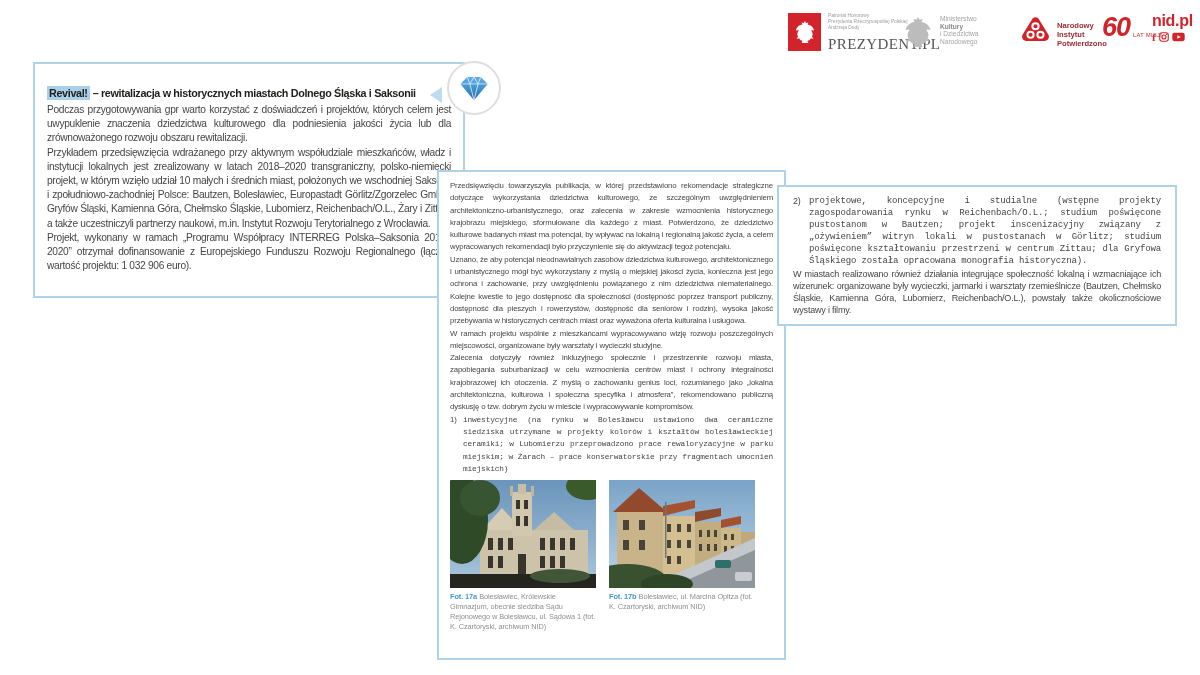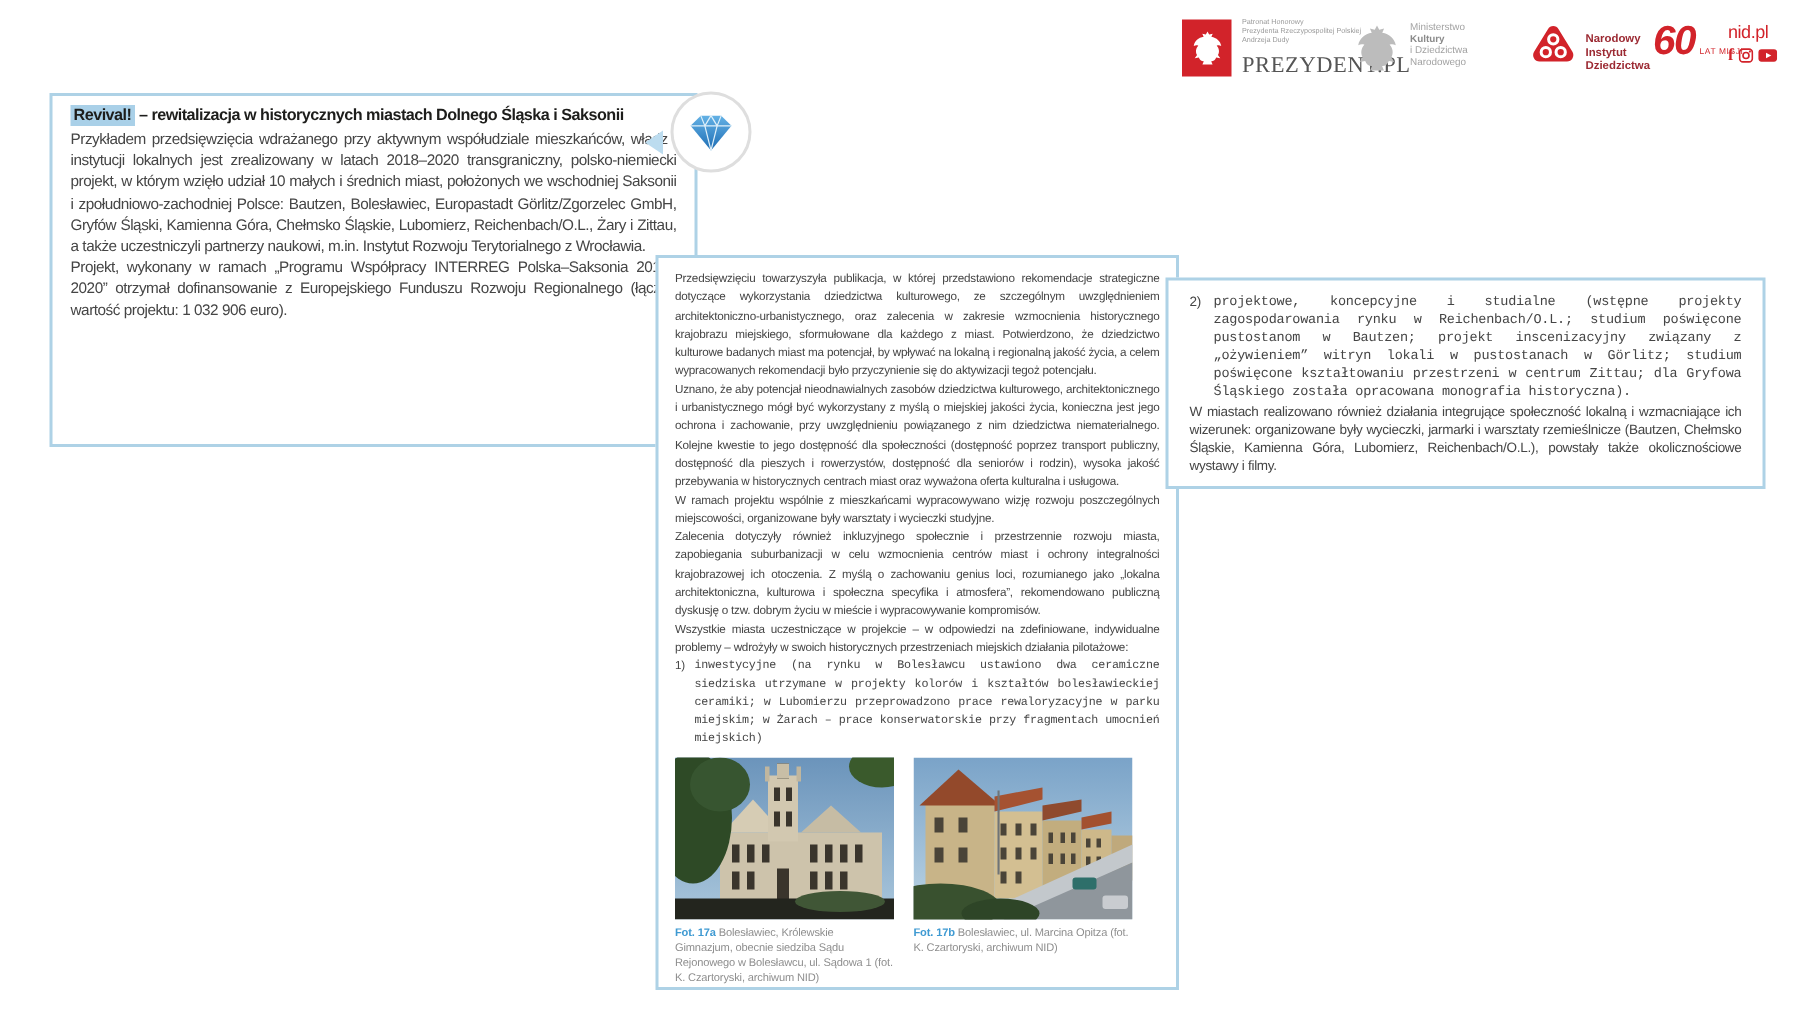--- a/index.html
+++ b/index.html
@@ -4,21 +4,21 @@
 <style>
   * { box-sizing: border-box; }
   html,body { margin:0; padding:0; }
   body {
     width:1200px; height:675px; position:relative; background:#ffffff;
     font-family:"Liberation Sans", sans-serif; color:#454545; overflow:hidden;
   }
 
   
   .panel { position:absolute; background:#fff; border:2px solid #aed2e6; }
-  #left-panel  { left:33px;  top:62px;  width:432px; height:236px; padding:7px 12px; overflow:hidden; }
+  #left-panel  { left:33px;  top:62px;  width:432px; height:236px; padding:23px 12px; overflow:hidden; }
   #middle-panel{ left:437px; top:170px; width:349px; height:490px; padding:8px 11px; overflow:hidden; }
   #right-panel { left:777px; top:185px; width:400px; height:141px; padding:8px 14px; overflow:hidden; }
 
   .left-title { font-size:10.8px; font-weight:bold; color:#1d1d1b; letter-spacing:-0.35px; white-space:nowrap; margin-bottom:4px; }
   .left-title .hl { background:#a9d0e8; padding:1px 2px; }
   .left-title .rest { margin-left:3px; }
   .left-body p { margin:0; font-size:10.2px; line-height:14.2px; letter-spacing:-0.3px; text-align:justify; }
 
   .mid-body p { margin:0; font-size:7.8px; line-height:12.3px; letter-spacing:-0.15px; text-align:justify; }
   .li { display:flex; font-size:7.8px; line-height:12.3px; letter-spacing:-0.15px; }
@@ -58,21 +58,21 @@
 
   #logo-nid { left:1020px; top:13px;align-items:flex-end; }
   .nid-text { margin-left:6px; margin-top:2px; }
   .nid-line { font-size:7.6px; line-height:9px; color:#9c2a33; font-weight:bold; }
 
   #logo-60 { left:1102px; top:14px; display:flex; align-items:flex-end; }
   .sixty { font-size:27px; line-height:27px; font-weight:bold; color:#d2232a; letter-spacing:-1px;font-style:italic; }
   .lat-misji { font-size:5.6px; color:#d2232a; letter-spacing:0.4px; margin-left:3px; margin-bottom:3px; white-space:nowrap; }
 
   #logo-nidpl { left:1152px; top:13px; flex-direction:column; }
-  .nidpl-label { font-size:12px; font-weight:normal; color:#d2232a; letter-spacing:-0.3px; line-height:16px; }
+  .nidpl-label { font-size:16px; font-weight:bold; color:#d2232a; letter-spacing:-0.3px; line-height:16px; }
   .social-row { display:flex; gap:3px; margin-top:3px; align-items:center; }
   .fb-f { color:#d2232a; font-weight:bold; font-size:11px; line-height:10px; font-family:"Liberation Serif", serif; }
 </style>
 </head>
 <body>
 
 <div class="logo-group" id="logo-prezydent">
   <div class="pz-flag">
     <svg width="22" height="26" viewBox="0 0 24 26">
       <path fill="#ffffff" d="M12 1l1.2 2.2 2.6-.6-1 2.3c3.8.6 6.6 3.3 7.2 6.6-1.2-.5-2.3-.6-3.3-.2 1.8 1.8 2.2 4.6.9 6.8l1.7 2.4-3-.6c-.5 1.7-2 2.8-3.6 2.7l1 2.4H8.3l1-2.4c-1.6.1-3.1-1-3.6-2.7l-3 .6 1.7-2.4c-1.3-2.2-.9-5 .9-6.8-1-.4-2.1-.3-3.3.2C2.6 8.1 5.4 5.4 9.2 4.9l-1-2.3 2.6.6L12 1z"></path>
@@ -101,21 +101,21 @@
 <div class="logo-group" id="logo-nid">
   <svg width="31" height="35" viewBox="0 0 40 38">
     <path d="M20 2c1.9 0 3.6 1 4.6 2.7l11.9 19.5c1 1.7 1.1 3.7.1 5.5-1 1.8-2.8 2.8-4.8 2.8H8.2c-2 0-3.8-1-4.8-2.8-1-1.8-.9-3.8.1-5.5L15.4 4.7C16.4 3 18.1 2 20 2z" fill="#d2232a"></path>
     <circle cx="20" cy="13.5" r="4" fill="none" stroke="#ffffff" stroke-width="2.6"></circle>
     <circle cx="13.6" cy="24.5" r="4" fill="none" stroke="#ffffff" stroke-width="2.6"></circle>
     <circle cx="26.4" cy="24.5" r="4" fill="none" stroke="#ffffff" stroke-width="2.6"></circle>
   </svg>
   <div class="nid-text">
     <div class="nid-line">Narodowy</div>
     <div class="nid-line">Instytut</div>
-    <div class="nid-line">Dziedzictwa</div>
+    <div class="nid-line">Potwierdzono</div>
   </div>
 </div>
 
 <div class="logo-group" id="logo-60">
   <span class="sixty">60</span>
   <span class="lat-misji">LAT MISJI</span>
 </div>
 
 <div class="logo-group" id="logo-nidpl" style="display:flex;">
   <div>
@@ -133,20 +133,21 @@
       </svg>
     </div>
   </div>
 </div>
 
 <div class="panel" id="left-panel">
   <div class="left-title">
     <span class="hl">Revival!</span><span class="rest">– rewitalizacja w historycznych miastach Dolnego Śląska i Saksonii</span>
   </div>
   <div class="left-body">
+    <p>Podczas przygotowywania gpr warto korzystać z doświadczeń i projektów, których celem jest uwypuklenie znaczenia dziedzictwa kulturowego dla podniesienia jakości życia lub dla zrównoważonego rozwoju obszaru rewitalizacji.</p>
     <p>Przykładem przedsięwzięcia wdrażanego przy aktywnym współudziale mieszkańców, władz i instytucji lokalnych jest zrealizowany w latach 2018–2020 transgraniczny, polsko-niemiecki projekt, w którym wzięło udział 10 małych i średnich miast, położonych we wschodniej Saksonii i zpołudniowo-zachodniej Polsce: Bautzen, Bolesławiec, Europastadt Görlitz/Zgorzelec GmbH, Gryfów Śląski, Kamienna Góra, Chełmsko Śląskie, Lubomierz, Reichenbach/O.L., Żary i Zittau, a także uczestniczyli partnerzy naukowi, m.in. Instytut Rozwoju Terytorialnego z Wrocławia.</p>
     <p>Projekt, wykonany w ramach „Programu Współpracy INTERREG Polska–Saksonia 2014–2020” otrzymał dofinansowanie z Europejskiego Funduszu Rozwoju Regionalnego (łączna wartość projektu: 1 032 906 euro).</p>
   </div>
 </div>
 
 <div id="gem-pointer"></div>
 <div id="gem-circle">
   <svg width="34" height="30" viewBox="0 0 48 44">
     <defs>
       <linearGradient id="gemg" x1="0" y1="0" x2="0" y2="1">
@@ -164,21 +165,20 @@
     </g>
   </svg>
 </div>
 
 <div class="panel" id="middle-panel">
   <div class="mid-body">
     <p>Przedsięwzięciu towarzyszyła publikacja, w której przedstawiono rekomendacje strategiczne dotyczące wykorzystania dziedzictwa kulturowego, ze szczególnym uwzględnieniem architektoniczno-urbanistycznego, oraz zalecenia w zakresie wzmocnienia historycznego krajobrazu miejskiego, sformułowane dla każdego z miast. Potwierdzono, że dziedzictwo kulturowe badanych miast ma potencjał, by wpływać na lokalną i regionalną jakość życia, a celem wypracowanych rekomendacji było przyczynienie się do aktywizacji tegoż potencjału.</p>
     <p>Uznano, że aby potencjał nieodnawialnych zasobów dziedzictwa kulturowego, architektonicznego i urbanistycznego mógł być wykorzystany z myślą o miejskiej jakości życia, konieczna jest jego ochrona i zachowanie, przy uwzględnieniu powiązanego z nim dziedzictwa niematerialnego. Kolejne kwestie to jego dostępność dla społeczności (dostępność poprzez transport publiczny, dostępność dla pieszych i rowerzystów, dostępność dla seniorów i rodzin), wysoka jakość przebywania w historycznych centrach miast oraz wyważona oferta kulturalna i usługowa.</p>
     <p>W ramach projektu wspólnie z mieszkańcami wypracowywano wizję rozwoju poszczególnych miejscowości, organizowane były warsztaty i wycieczki studyjne.</p>
     <p>Zalecenia dotyczyły również inkluzyjnego społecznie i przestrzennie rozwoju miasta, zapobiegania suburbanizacji w celu wzmocnienia centrów miast i ochrony integralności krajobrazowej ich otoczenia. Z myślą o zachowaniu genius loci, rozumianego jako „lokalna architektoniczna, kulturowa i społeczna specyfika i atmosfera”, rekomendowano publiczną dyskusję o tzw. dobrym życiu w mieście i wypracowywanie kompromisów.</p>
-    <p>Wszystkie miasta uczestniczące w projekcie – w odpowiedzi na zdefiniowane, indywidualne problemy – wdrożyły w swoich historycznych przestrzeniach miejskich działania pilotażowe:</p>
     <div class="li">
       <span class="marker">1)</span>
       <span class="txt">inwestycyjne (na rynku w Bolesławcu ustawiono dwa ceramiczne siedziska utrzymane w projekty kolorów i kształtów bolesławieckiej ceramiki; w Lubomierzu przeprowadzono prace rewaloryzacyjne w parku miejskim; w Żarach – prace konserwatorskie przy fragmentach umocnień miejskich)</span>
     </div>
   </div>
 
   <div class="photos">
     <div class="figure">
       <svg class="photo" viewBox="0 0 146 108" preserveAspectRatio="none">
         <defs>

